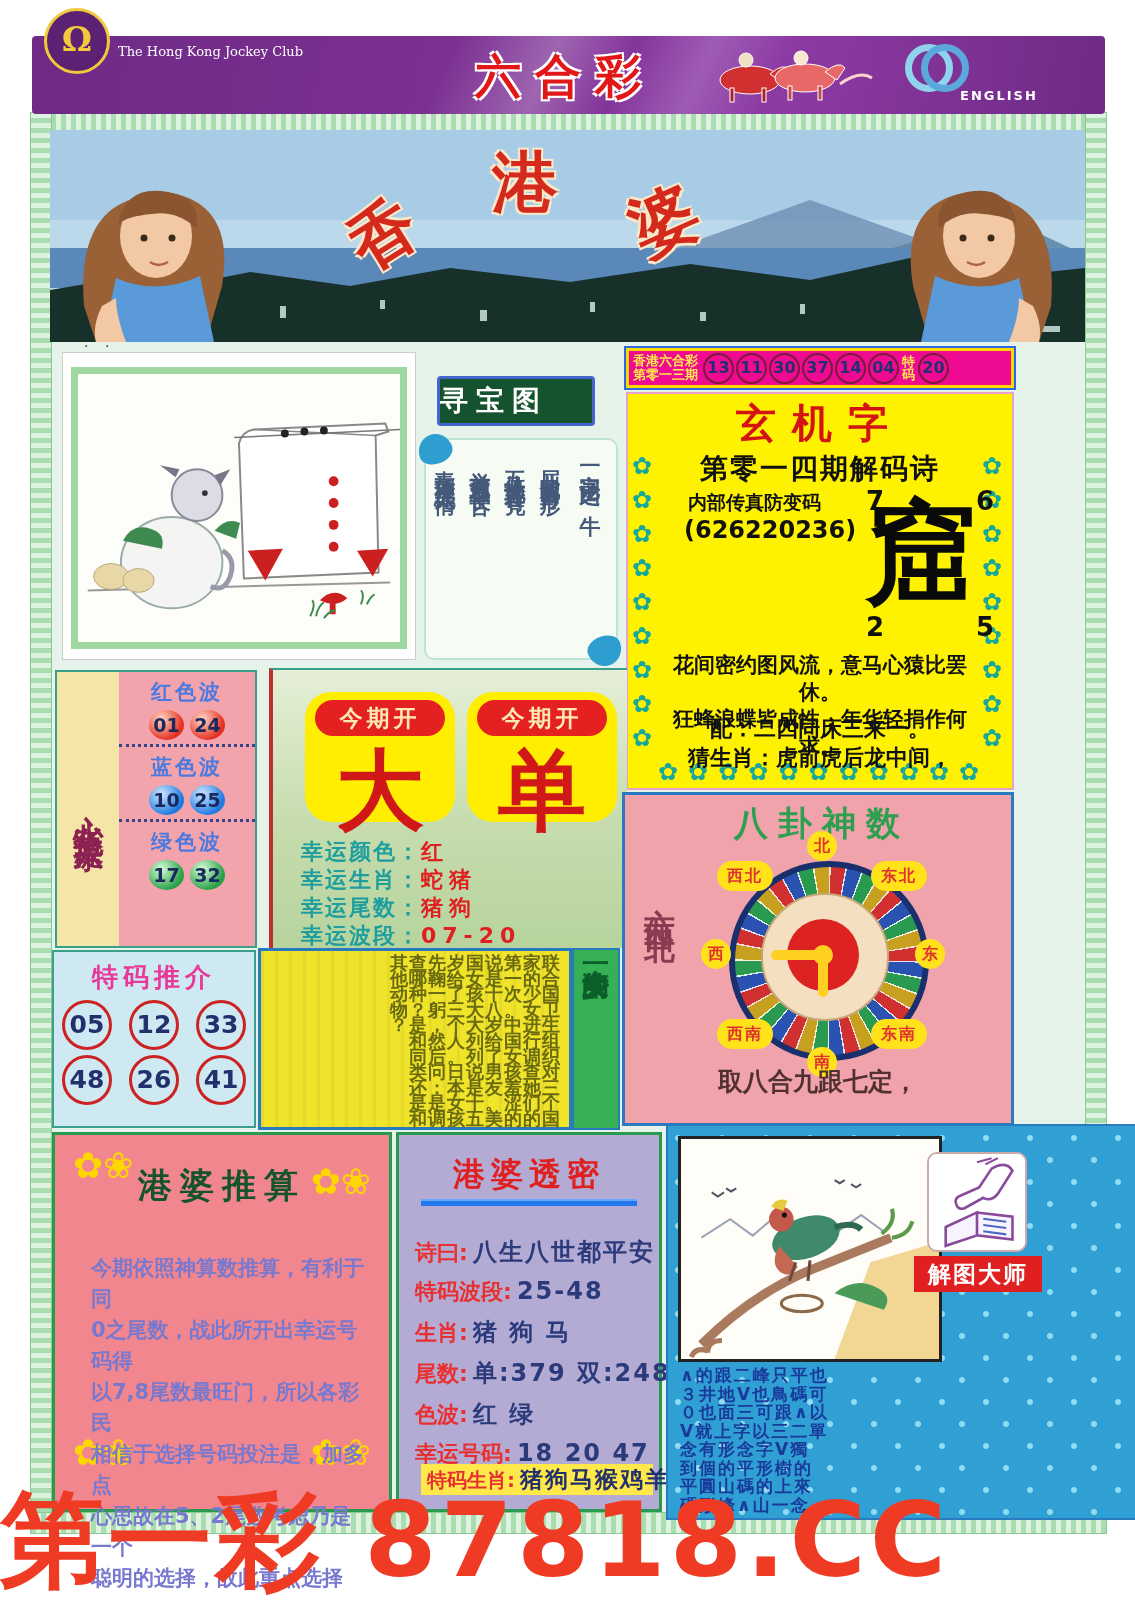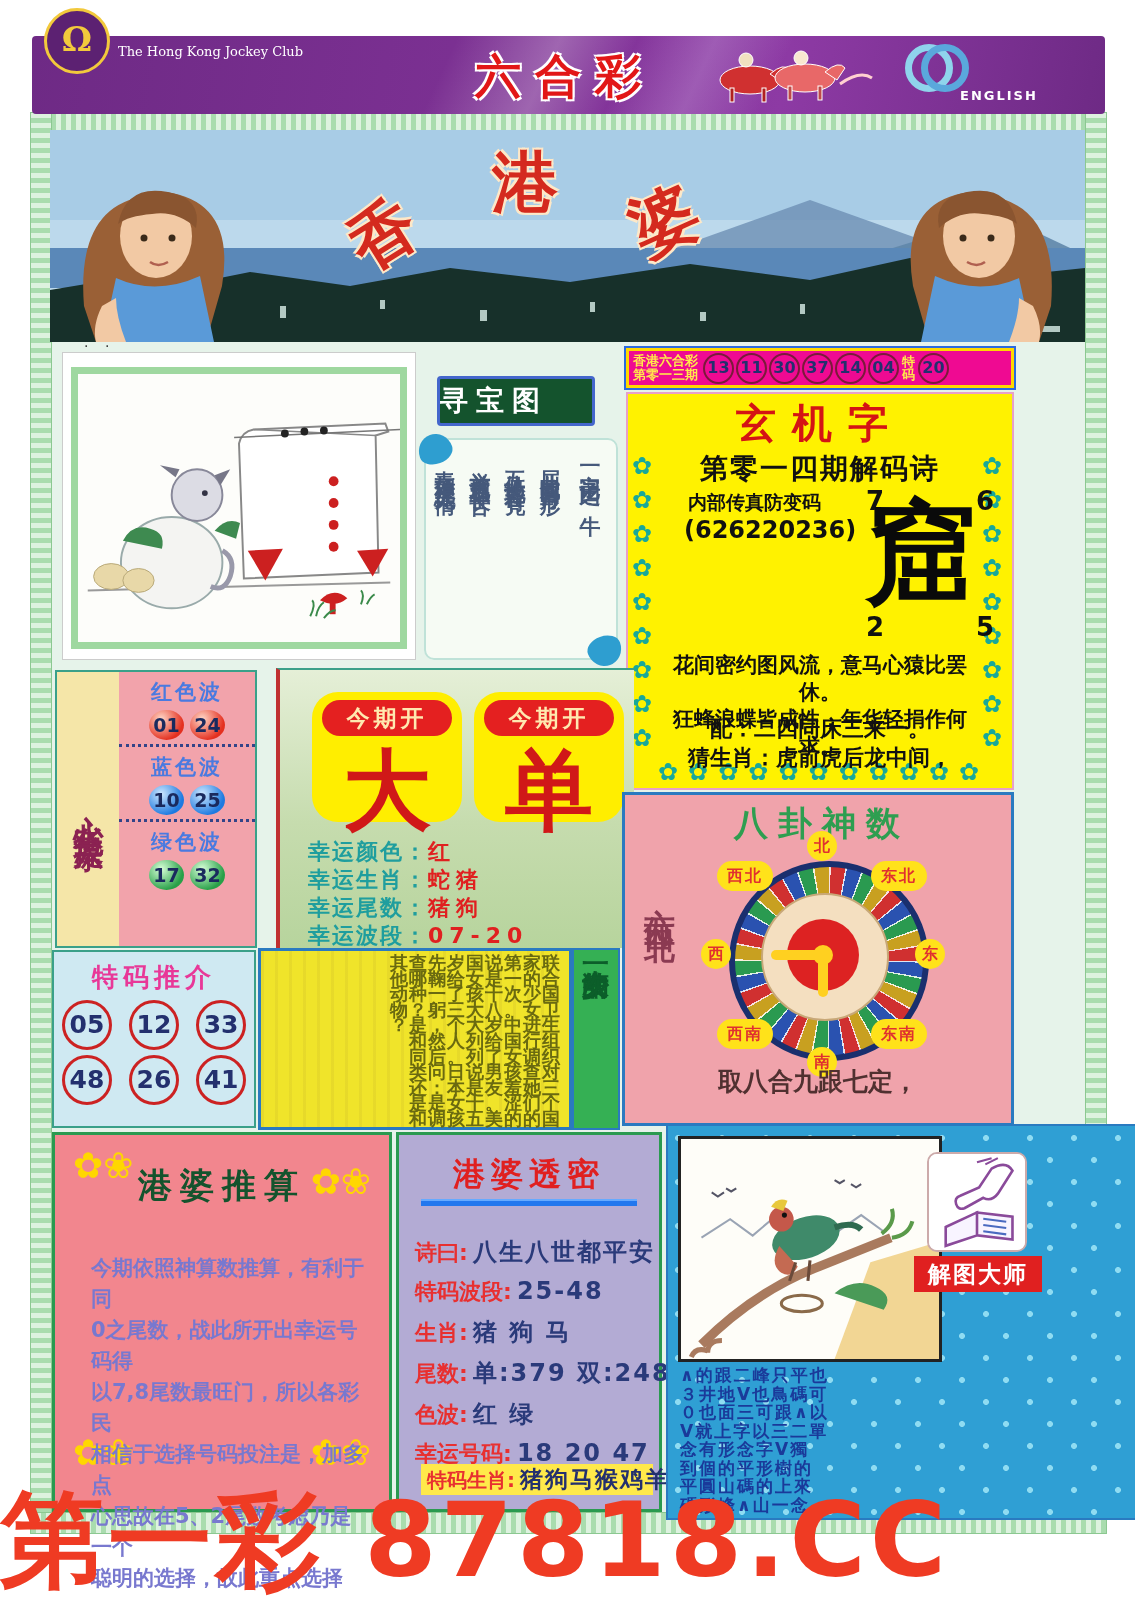--- a/index.html
+++ b/index.html
@@ -86,21 +86,21 @@
   .wave-group{padding:6px 0 4px 0;text-align:center;}
   .wave-group + .wave-group{border-top:3px dotted #334488;}
   .wave-label{color:#4a7ae0;font-size:21px;font-weight:bold;letter-spacing:3px;}
   .ball{display:inline-block;width:35px;height:30px;border-radius:50%;color:#1a2a5e;font-size:19px;font-weight:bold;
     line-height:30px;text-align:center;margin:4px 3px 0 3px;}
   .ball.red{background:radial-gradient(circle at 35% 30%,#ffd8c8,#e43020 70%);}
   .ball.blue{background:radial-gradient(circle at 35% 30%,#cfe8ff,#1e7ae0 70%);}
   .ball.green{background:radial-gradient(circle at 35% 30%,#d8ffd8,#28a048 70%);}
 
   
-  .current{left:276px;top:668px;width:358px;height:280px;border-left:4px solid #c03030;border-top:2px solid #3aa089;
+  .current{left:269px;top:668px;width:358px;height:280px;border-left:4px solid #c03030;border-top:2px solid #3aa089;
     background:linear-gradient(180deg,#e5efd7 0%,#c6dcae 55%,#b7d49d 100%);box-sizing:border-box;}
   .big-card{position:absolute;top:22px;width:150px;height:130px;background:#ffee00;border-radius:26px;}
   .big-card .pill{position:absolute;left:10px;top:8px;right:10px;height:36px;background:#e42020;border-radius:18px;
     color:#ffe9b0;font-size:23px;font-weight:bold;text-align:center;line-height:36px;letter-spacing:4px;}
   .big-card .bigch{position:absolute;left:0;right:0;top:40px;text-align:center;color:#d01818;
     font-size:88px;font-weight:bold;font-family:"DejaVu Serif",serif;}
   .lucky-rows{position:absolute;left:28px;top:168px;right:10px;}
   .lucky-row{font-size:22px;font-weight:bold;line-height:28px;letter-spacing:2px;color:#1f9e9e;}
   .lucky-row b{color:#e02020;letter-spacing:6px;}
 

